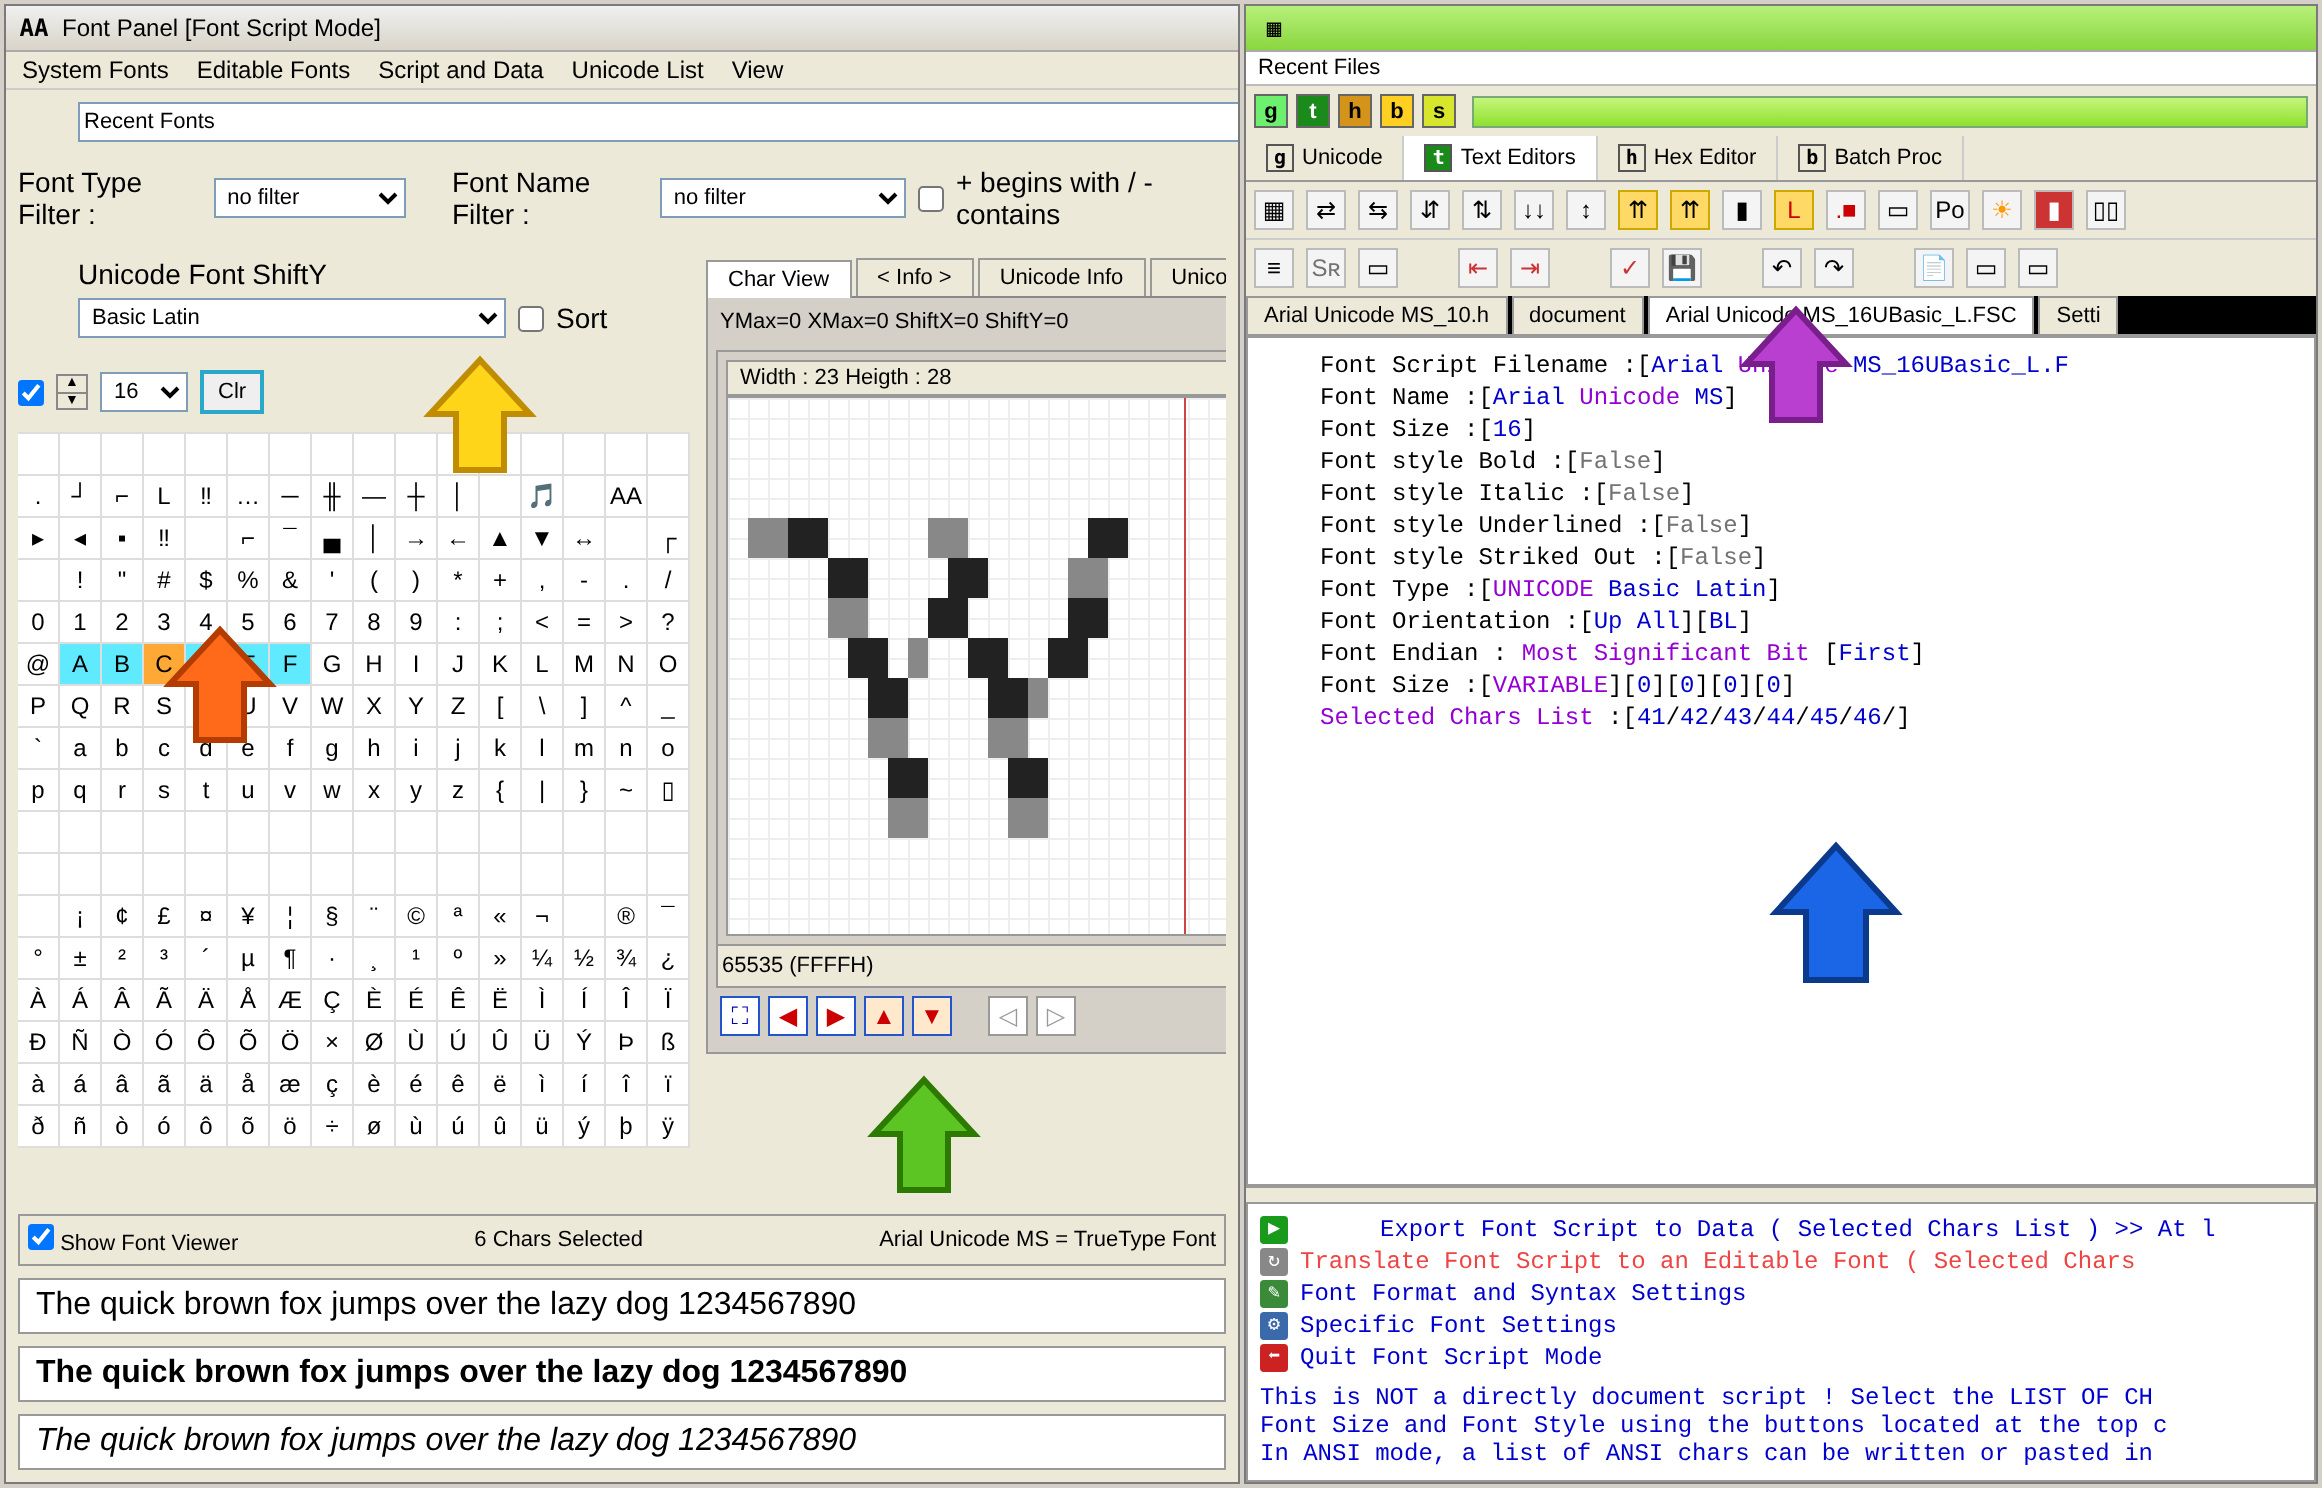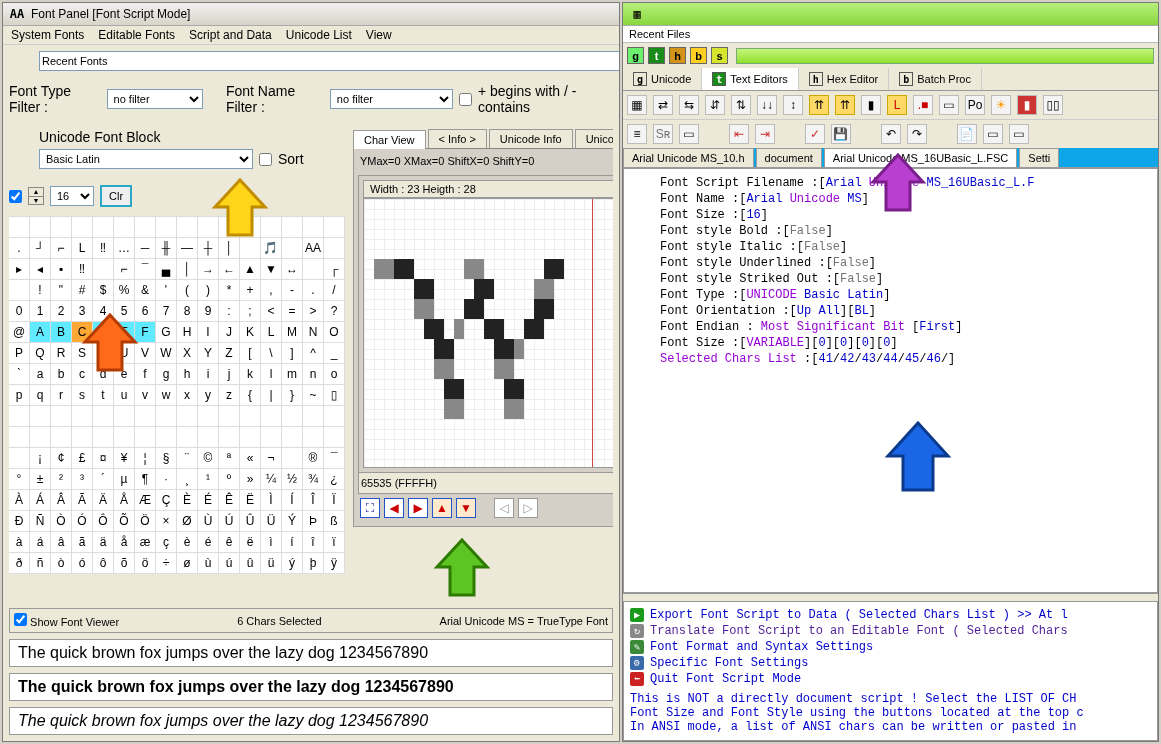--- a/index.html
+++ b/index.html
@@ -43,21 +43,21 @@
   .links .lnk { display:flex; gap:6px; align-items:center; margin-bottom:2px;}
   .ico-sq { width:14px; height:14px; display:inline-flex; align-items:center; justify-content:center; font-size:10px; border-radius:2px;}
   .sample-box { background:#fff; border:1px solid #999; padding:4px 8px; margin-top:2px;}
   .arrow-anno { position:absolute; pointer-events:none;}
   .arrow-anno svg { display:block;}
   .right-tabs { display:flex; background:#ece9d8; border-bottom:1px solid #999;}
   .right-tabs .rt { display:flex; align-items:center; gap:4px; padding:4px 10px; border-right:1px solid #ccc; cursor:pointer;}
   .right-tabs .rt.active { background:#fff;}
   .rt .ssq { width:14px;height:14px;border:1px solid #555;display:inline-flex;align-items:center;justify-content:center;font-family:monospace;font-weight:bold;font-size:10px;}
   .indented { padding-left:30px; font-size:11px;}
-  .filetabs { display:flex; border-bottom:1px solid #999; background:#0ea5e9;}
+  .filetabs { display:flex; border-bottom:1px solid #999; background:#000000;}
   .filetabs .ft { border:1px solid #999;border-bottom:none; padding:3px 8px; margin-right:2px; font-size:11px; background:#ece9d8; cursor:pointer;}
   .filetabs .ft.active { background:#fff;}
 </style>
 </head>
 <body>
 
 <div class="window" style="width:618px;height:740px;margin:2px;">
   <div class="titlebar">
     <span class="icon">AA</span>
     <span>Font Panel [Font Script Mode]</span>
@@ -80,21 +80,21 @@
       <select style="width:140px"><option>no filter</option></select>
       <input type="checkbox" style="">
       <label>+ begins with / - contains</label>
     </div>
     <div style="height:6px"></div>
 
     <div style="display:flex; gap:8px; flex:1; overflow:hidden;">
 
       <div style="display:flex;flex-direction:column;gap:4px;">
         <div class="indented">
-          <label>Unicode Font Block</label>
+          <label>Unicode Font ShiftY</label>
         </div>
         <div class="row" style="padding-left:30px;">
           <select style="width:214px"><option>Basic Latin</option></select>
           <input type="checkbox" style="">
           <label>Sort</label>
         </div>
         <div style="height:8px"></div>
         <div class="row">
           <input type="checkbox" checked="" style="">
           <span style="border:1px solid #888;width:16px;height:18px;display:flex;flex-direction:column;cursor:pointer;">
@@ -529,25 +529,25 @@
       <div class="ft">Setti</div>
     </div>
 
   <div class="editor" id="editor"><div style="padding-left: 30px;"><span>Font Script Filename :[</span><span class="kw-blue">Arial </span><span class="kw-purple">Unicode</span><span class="kw-blue"> MS_16UBasic_L.F</span></div><div style="padding-left: 30px;"><span>Font Name :[</span><span class="kw-blue">Arial </span><span class="kw-purple">Unicode</span><span class="kw-blue"> MS</span><span>]</span></div><div style="padding-left: 30px;"><span>Font Size :[</span><span class="kw-blue">16</span><span>]</span></div><div style="padding-left: 30px;"><span>Font style Bold :[</span><span class="kw-red">False</span><span>]</span></div><div style="padding-left: 30px;"><span>Font style Italic :[</span><span class="kw-red">False</span><span>]</span></div><div style="padding-left: 30px;"><span>Font style Underlined :[</span><span class="kw-red">False</span><span>]</span></div><div style="padding-left: 30px;"><span>Font style Striked Out :[</span><span class="kw-red">False</span><span>]</span></div><div style="padding-left: 30px;"><span>Font Type :[</span><span class="kw-purple">UNICODE</span><span class="kw-blue"> Basic Latin</span><span>]</span></div><div style="padding-left: 30px;"><span>Font Orientation :[</span><span class="kw-blue">Up All</span><span>][</span><span class="kw-blue">BL</span><span>]</span></div><div style="padding-left: 30px;"><span>Font Endian : </span><span class="kw-purple">Most Significant Bit</span><span> [</span><span class="kw-blue">First</span><span>]</span></div><div style="padding-left: 30px;"><span>Font Size :[</span><span class="kw-purple">VARIABLE</span><span>][</span><span class="kw-blue">0</span><span>][</span><span class="kw-blue">0</span><span>][</span><span class="kw-blue">0</span><span>][</span><span class="kw-blue">0</span><span>]</span></div><div style="padding-left: 30px;"><span class="kw-purple">Selected Chars List</span><span> :[</span><span class="kw-blue">41</span><span>/</span><span class="kw-blue">42</span><span>/</span><span class="kw-blue">43</span><span>/</span><span class="kw-blue">44</span><span>/</span><span class="kw-blue">45</span><span>/</span><span class="kw-blue">46</span><span>/]</span></div></div>
 
   <div style="height:8px;background:#ece9d8;border-top:1px solid #999;"></div>
 
   <div class="links" id="actions">
       <div class="lnk">
         <span class="ico-sq" style="background: rgb(26, 154, 26); color: rgb(255, 255, 255);">▶</span>
-        <span style="color: rgb(0, 0, 204);">Export Font Script to Data  ( Selected Chars List ) &gt;&gt; At l</span>
+        <span style="color: rgb(0, 0, 204); margin-left: 40px;">Export Font Script to Data  ( Selected Chars List ) &gt;&gt; At l</span>
       </div>
       <div class="lnk">
         <span class="ico-sq" style="background: rgb(136, 136, 136); color: rgb(255, 255, 255);">↻</span>
-        <span style="color: #4c1d95;">Translate Font Script to an Editable Font ( Selected Chars </span>
+        <span style="color: #ef4444;">Translate Font Script to an Editable Font ( Selected Chars </span>
       </div>
       <div class="lnk">
         <span class="ico-sq" style="background: rgb(58, 138, 58); color: rgb(255, 255, 255);">✎</span>
         <span style="color: rgb(0, 0, 204);">Font Format and Syntax Settings</span>
       </div>
       <div class="lnk">
         <span class="ico-sq" style="background: rgb(58, 106, 170); color: rgb(255, 255, 255);">⚙</span>
         <span style="color: rgb(0, 0, 204);">Specific Font Settings</span>
       </div>
       <div class="lnk">

